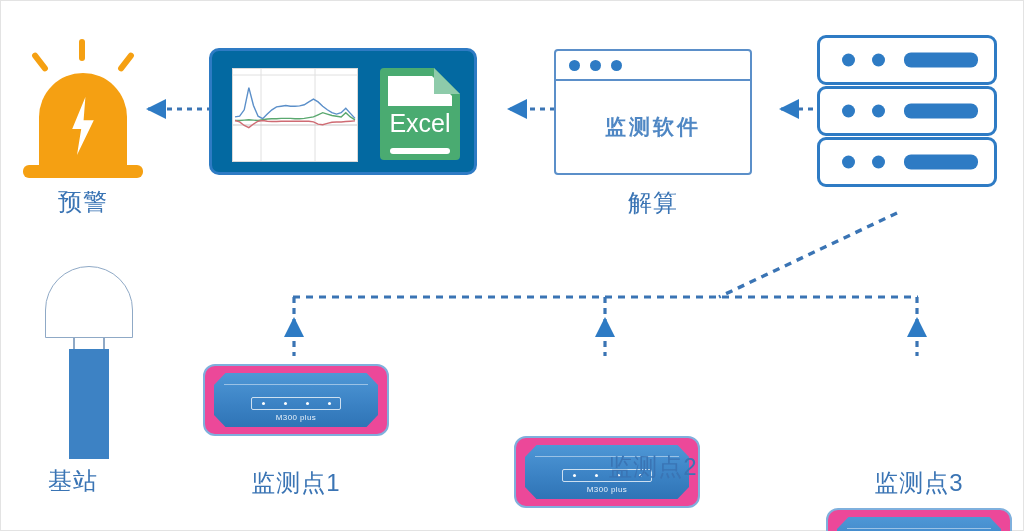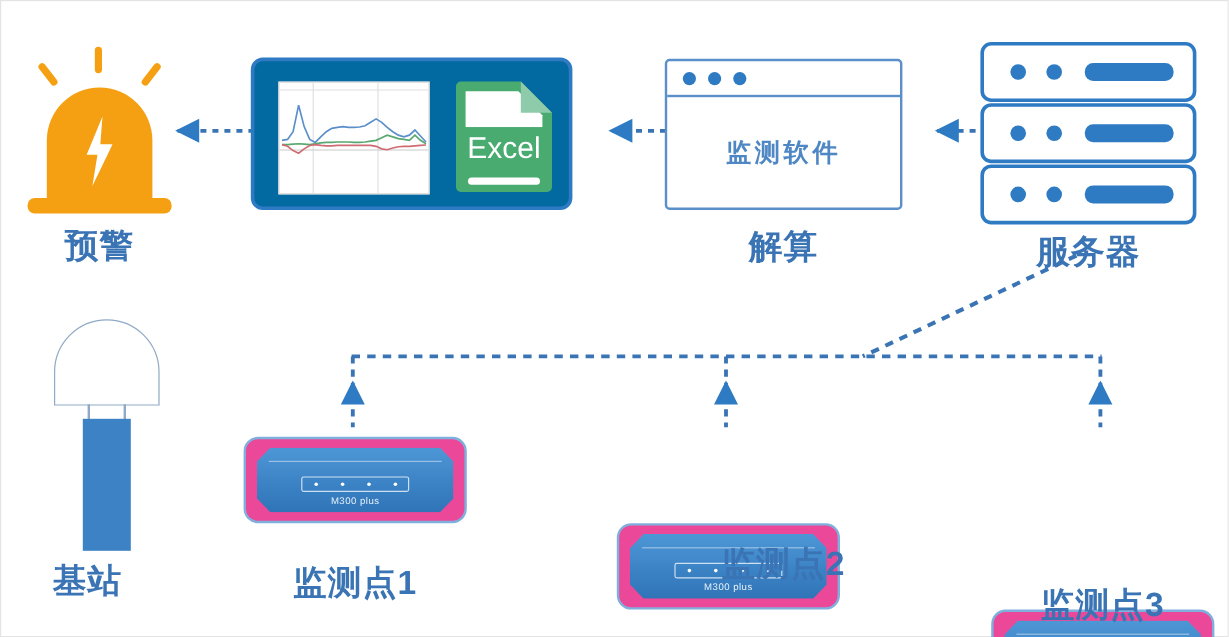--- a/index.html
+++ b/index.html
@@ -8,21 +8,21 @@
     font-family:"Liberation Sans","DejaVu Sans",sans-serif;
   }
   #stage{
     position:relative;width:1024px;height:531px;background:#fff;
     box-sizing:border-box;border:1px solid #e3e3e3;
   }
   .abs{position:absolute;}
 
   
   .label{
-    color:#3a74b4;font-weight:bold;font-size:28px;letter-spacing:1px;
+    color:#3a74b4;font-weight:normal;font-size:24px;letter-spacing:1px;
     white-space:nowrap;text-align:center;
   }
 
   
   .siren-wrap{width:140px;height:150px;}
   .siren-ray{
     position:absolute;background:#f5a012;border-radius:3px;
   }
   .siren-dome{
     position:absolute;left:26px;top:34px;width:88px;height:96px;
@@ -199,21 +199,20 @@
       <span class="srv-dot" style="left:22px;"></span>
       <span class="srv-dot" style="left:52px;"></span>
       <span class="srv-bar"></span>
     </div>
     <div class="server-unit" style="position:absolute;left:0;top:102px;width:180px;height:50px;">
       <span class="srv-dot" style="left:22px;"></span>
       <span class="srv-dot" style="left:52px;"></span>
       <span class="srv-bar"></span>
     </div>
   </div>
-  <div class="abs label" style="left:816px;top:190px;width:180px;">服务器</div>
 
   <svg class="abs" style="left:0;top:0;" width="1024" height="531">
 
     <line x1="896" y1="212" x2="718" y2="296" stroke="#3a74b4" stroke-width="3.4" stroke-dasharray="7,6"></line>
 
     <line x1="292" y1="296" x2="917" y2="296" stroke="#3a74b4" stroke-width="3.2" stroke-dasharray="7,6"></line>
 
     <line x1="293" y1="296" x2="293" y2="355" stroke="#3a74b4" stroke-width="3.2" stroke-dasharray="6,5"></line>
     <polygon points="293,316 303,336 283,336" fill="#2e7bc4"></polygon>
 
@@ -259,15 +258,15 @@
     </div>
   </div>
   <div class="abs label" style="left:513px;top:450px;width:186px;padding-left:46px;">监测点2</div>
 
   <div class="abs dev-shell" style="left:825px;top:363px;width:186px;height:72px;">
     <div class="dev-body">
       <div class="dev-seam"></div>
 
     </div>
   </div>
-  <div class="abs label" style="left:825px;top:466px;width:186px;margin-top:18px;">监测点3</div>
+  <div class="abs label" style="left:825px;top:466px;width:186px;">监测点3</div>
 
 </div>
 
 </body></html>

